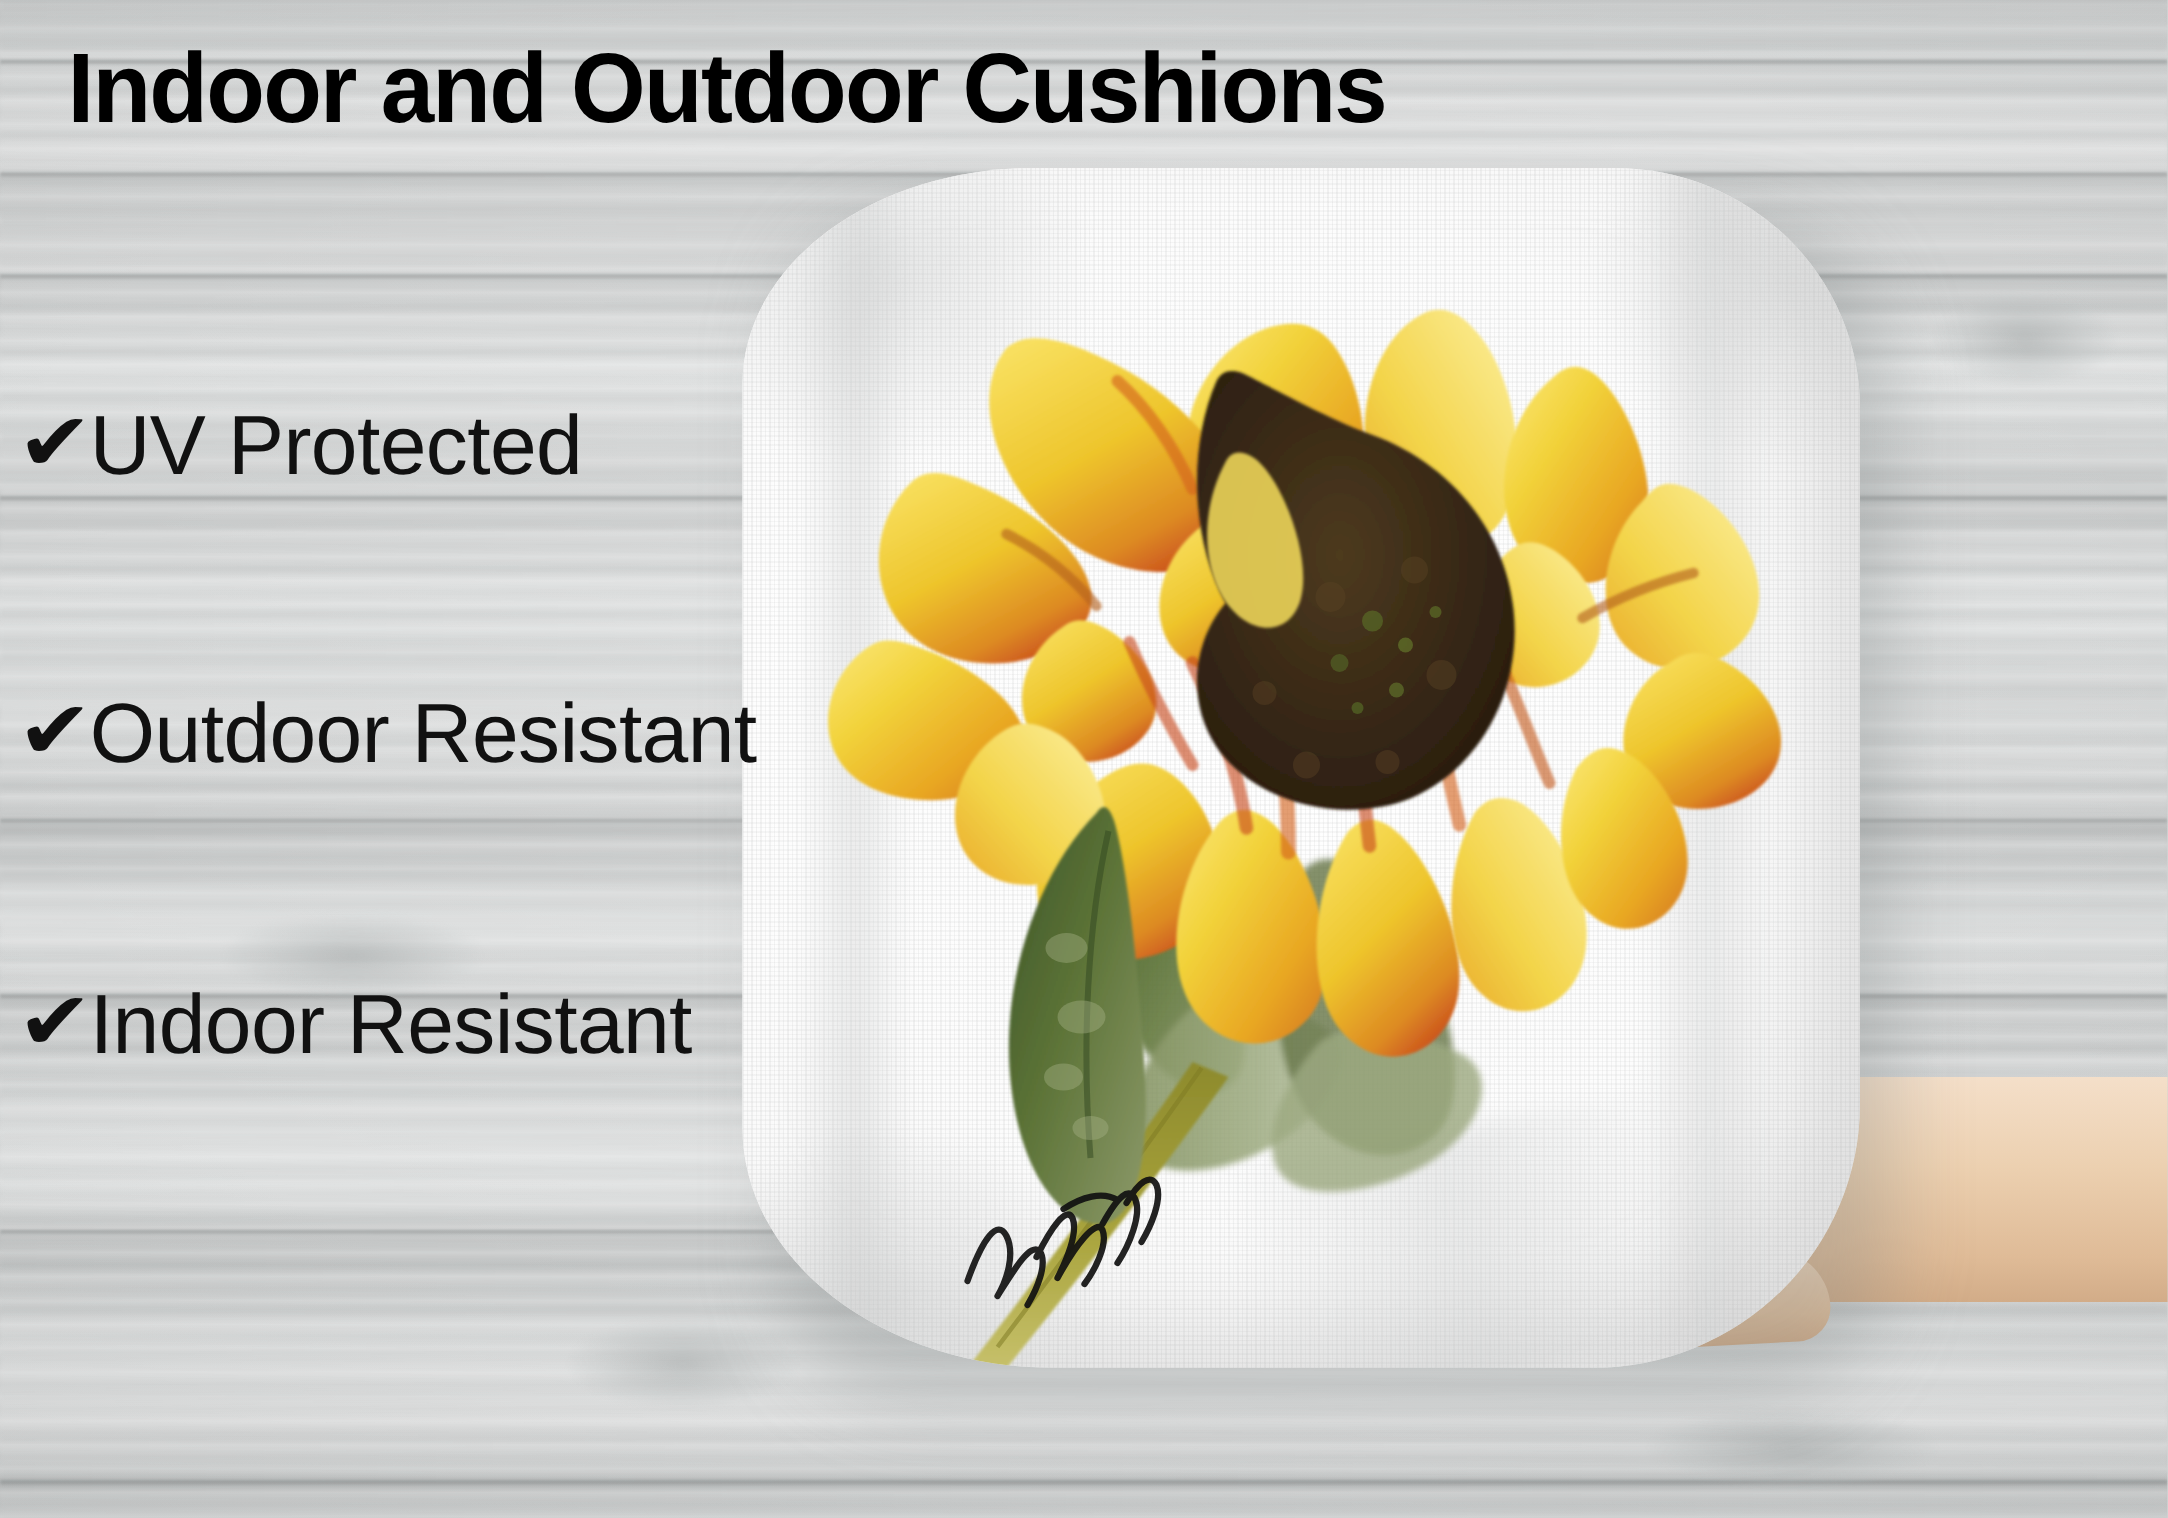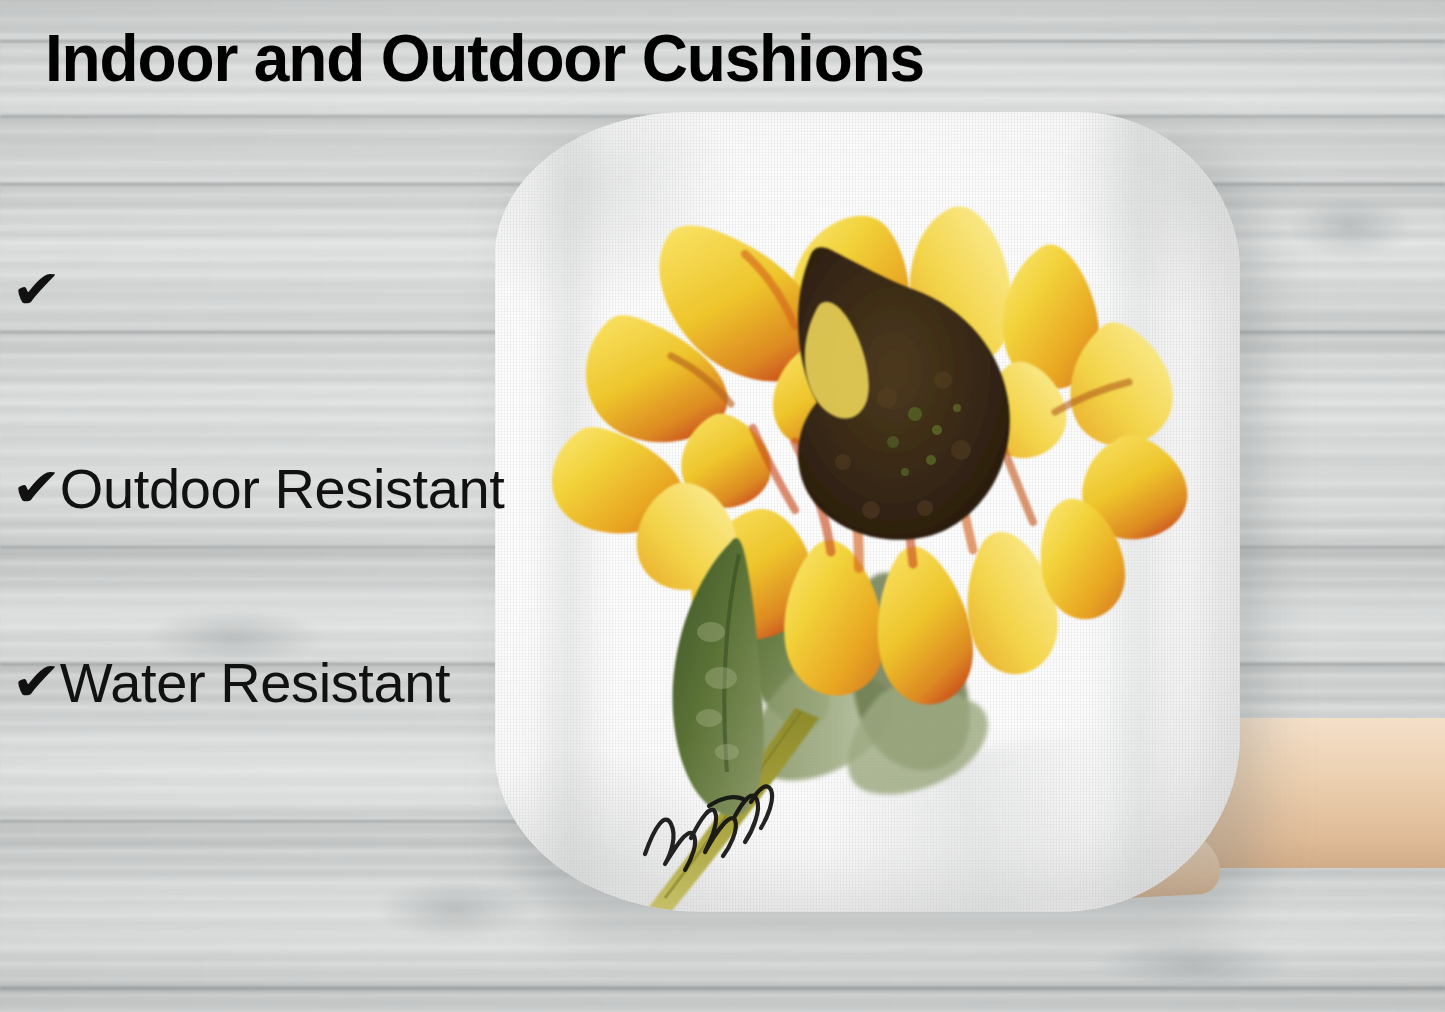--- a/index.html
+++ b/index.html
@@ -380,21 +380,22 @@
       <path d="M240,704 C250,686 258,678 262,688 C266,698 258,718 250,730"></path>
       <path d="M256,690 C264,676 272,670 276,678 C280,688 272,706 266,716"></path>
     </g>
   </svg>
 </div>
 
 <div class="headline">Indoor and Outdoor Cushions</div>
 
 <div class="feature f1">
   <span class="tick">✔</span>
+  <span>UV Protected</span>
 </div>
 <div class="feature f2">
   <span class="tick">✔</span>
   <span>Outdoor Resistant</span>
 </div>
 <div class="feature f3">
   <span class="tick">✔</span>
-  <span>Water Resistant</span>
+  <span>Indoor Resistant</span>
 </div>
 
 </body></html>

